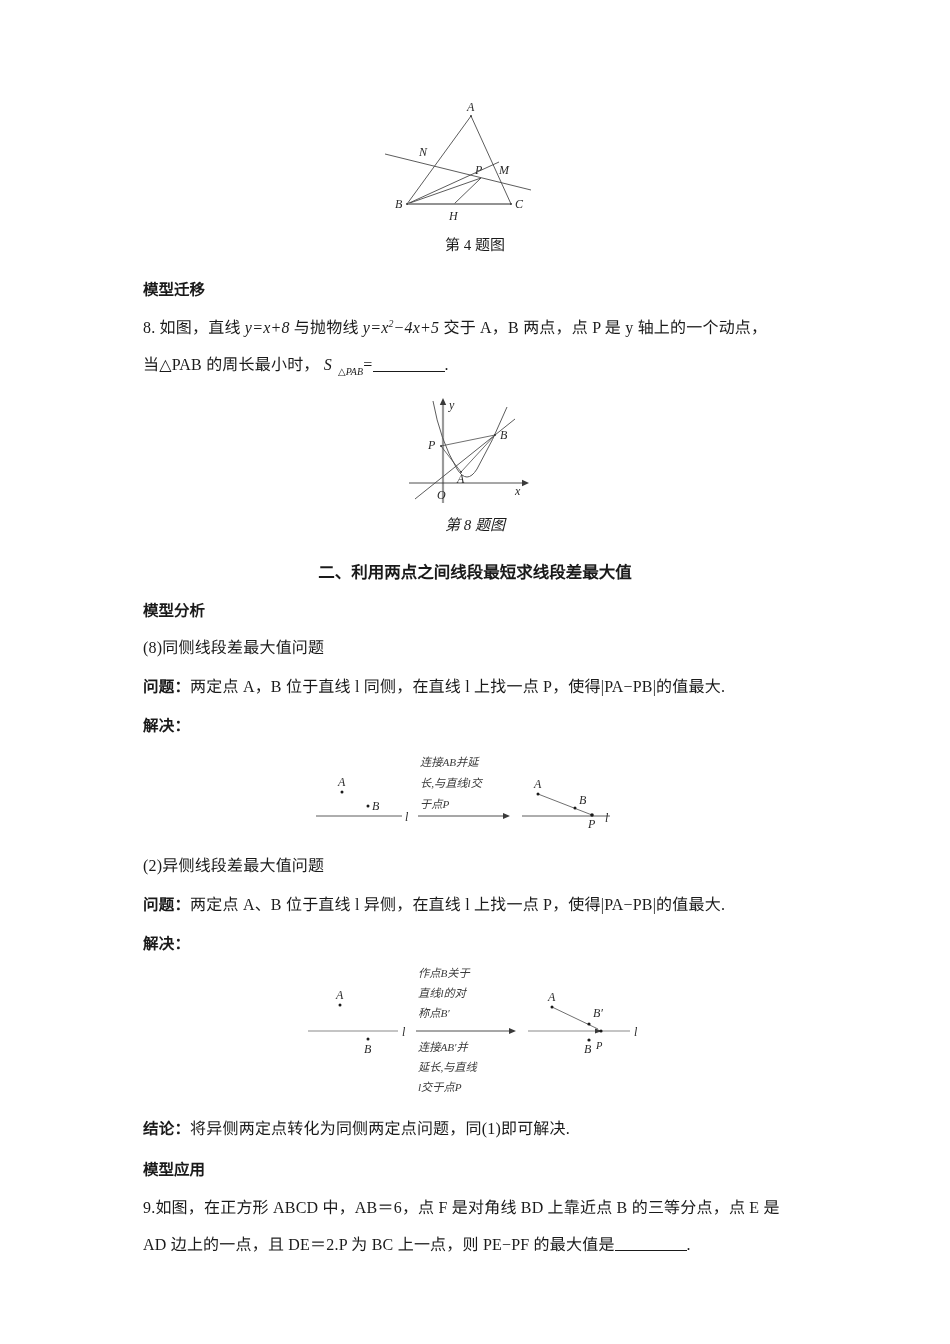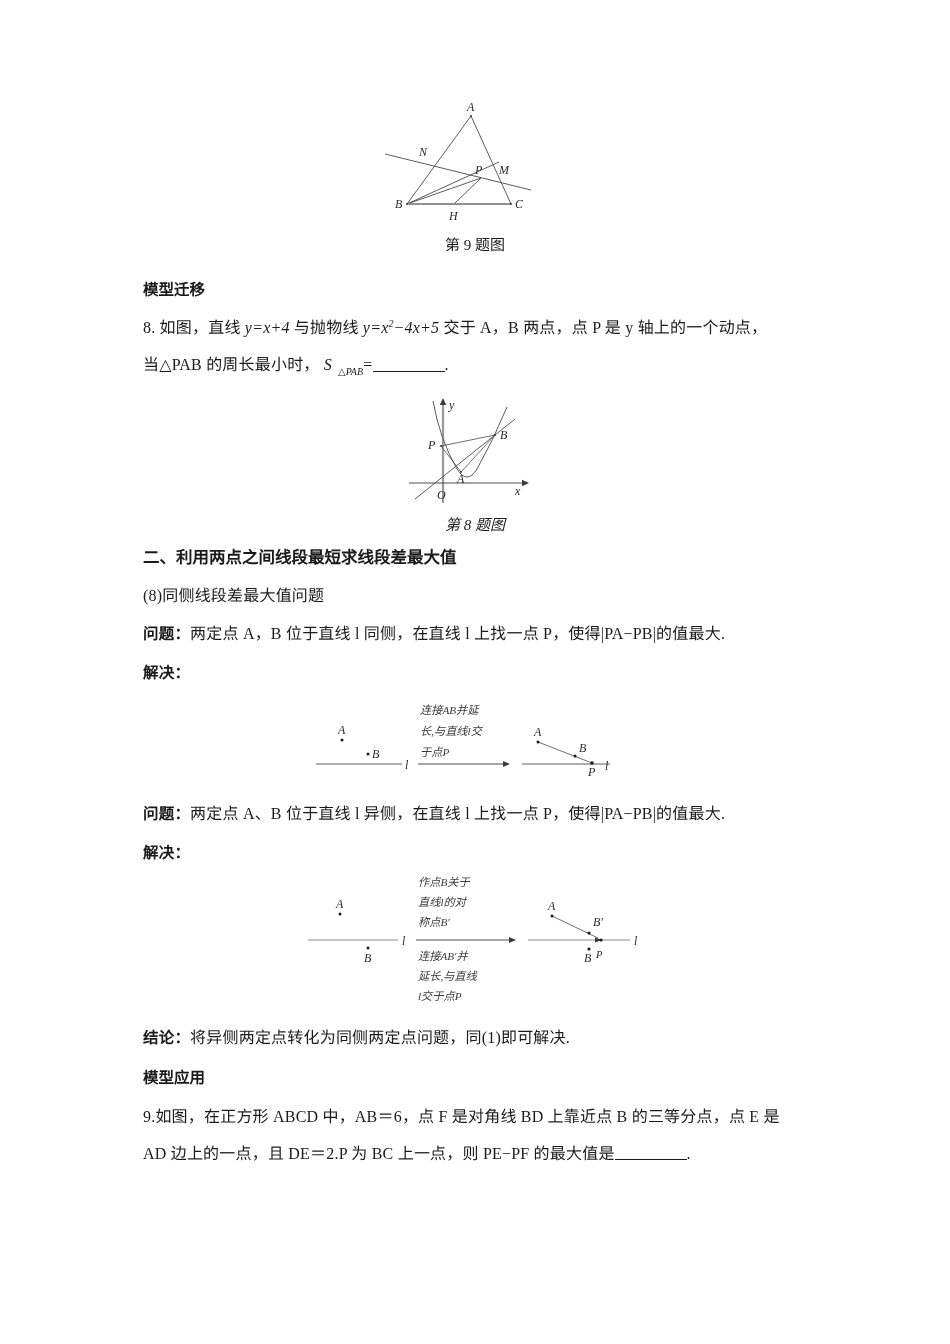--- a/index.html
+++ b/index.html
@@ -131,28 +131,28 @@
         </g>
         <text class="mlbl" x="92" y="11">A</text>
         <text class="mlbl" x="20" y="108">B</text>
         <text class="mlbl" x="140" y="108">C</text>
         <text class="mlbl" x="44" y="56">N</text>
         <text class="mlbl" x="100" y="74">P</text>
         <text class="mlbl" x="124" y="74">M</text>
         <text class="mlbl" x="74" y="120">H</text>
       </svg>
     </div>
-    <p class="caption" style="margin-top:4px;">第 9 题图</p>
+    <p class="caption" style="margin-top:4px;">第 4 题图</p>
 
     <p class="hd-bold" style="margin-top:24px;">模型迁移</p>
 
     <p class="body-line" style="margin-top:15px;">
       <span>8.</span>
       <span>如图，直线</span>
-      <span class="it">y=x+4</span>
+      <span class="it">y=x+8</span>
       <span>与抛物线</span>
       <span class="it">y=x</span><sup class="tiny">2</sup><span class="it">−4x+5</span>
       <span>交于 A，B 两点，点 P 是 y 轴上的一个动点，</span>
     </p>
 
     <p class="body-line" style="margin-top:12px;">
       <span>当△PAB 的周长最小时，</span>
       <span class="it">S</span><sub class="tiny">△PAB</sub><span>=</span><span class="fillblank"></span><span>.</span>
     </p>
 
@@ -182,21 +182,22 @@
         <text class="mlbl" x="54" y="14">y</text>
         <text class="mlbl" x="120" y="100">x</text>
         <text class="mlbl" x="42" y="104">O</text>
         <text class="mlbl" x="33" y="54">P</text>
         <text class="mlbl" x="62" y="88">A</text>
         <text class="mlbl" x="105" y="44">B</text>
       </svg>
     </div>
     <p class="caption" style="margin-top:2px;font-style:italic;">第 8 题图</p>
 
-    <p class="sec-hd" style="margin-top:11px;">二、利用两点之间线段最短求线段差最大值</p>
+    <p class="sec-hd" style="margin-top:26px;text-align:center;">二、利用两点之间线段最短求线段差最大值</p>
+    <p class="hd-bold" style="margin-top:14px;">模型分析</p>
     <p class="body-line" style="margin-top:14px;">(8)同侧线段差最大值问题</p>
     <p class="body-line" style="margin-top:14px;">
       <span class="lbl">问题：</span><span>两定点 A，B 位于直线 l 同侧，在直线 l 上找一点 P，使得|PA−PB|的值最大.</span>
     </p>
     <p class="body-line" style="margin-top:14px;">
       <span class="lbl">解决：</span>
     </p>
 
     <div class="figwrap" style="margin-top:6px;">
       <svg width="330" height="92" viewBox="0 0 330 92">
@@ -220,20 +221,21 @@
         <circle cx="265" cy="64" r="1.5" fill="#1a1a1a"></circle>
         <circle cx="282" cy="71" r="1.8" fill="#1a1a1a"></circle>
         <text class="mlbl" x="224" y="44">A</text>
         <text class="mlbl" x="269" y="60">B</text>
         <text class="mlbl" x="278" y="84">P</text>
         <text class="mlbl" x="295" y="78">l</text>
       </svg>
     </div>
 
 
+    <p class="body-line" style="margin-top:14px;">(2)异侧线段差最大值问题</p>
     <p class="body-line" style="margin-top:14px;">
       <span class="lbl">问题：</span><span>两定点 A、B 位于直线 l 异侧，在直线 l 上找一点 P，使得|PA−PB|的值最大.</span>
     </p>
     <p class="body-line" style="margin-top:14px;">
       <span class="lbl">解决：</span>
     </p>
 
     <div class="figwrap" style="margin-top:6px;">
       <svg width="370" height="140" viewBox="0 0 370 140">
 

